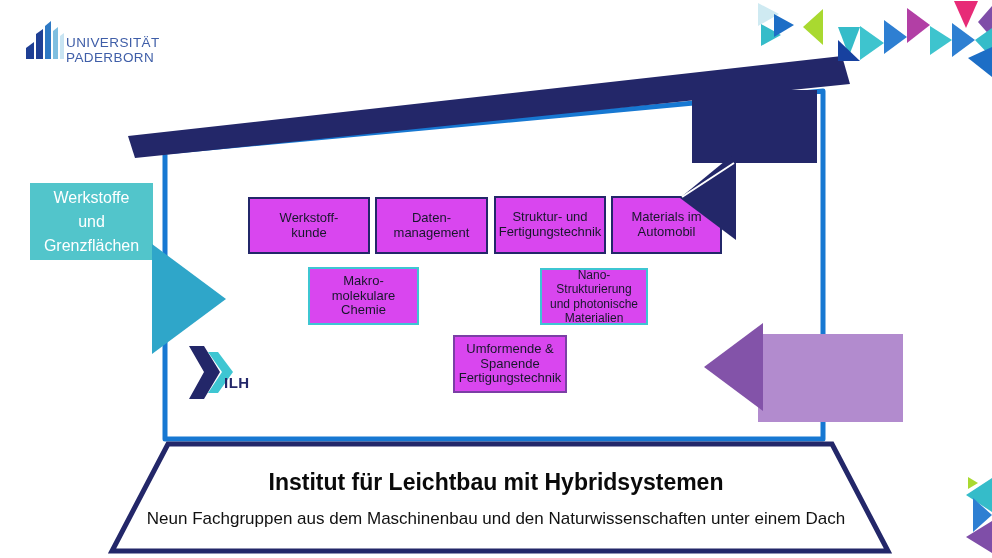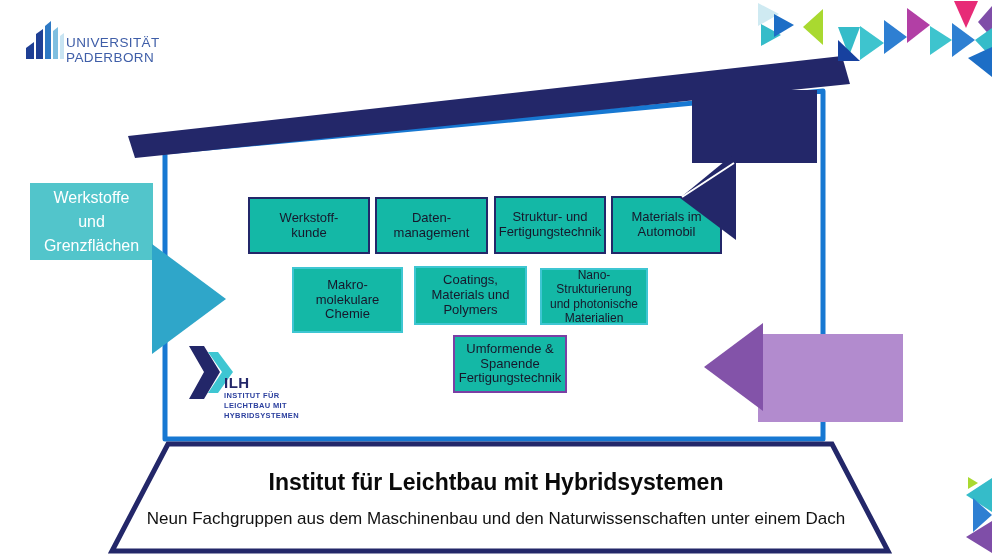--- a/index.html
+++ b/index.html
@@ -3,21 +3,21 @@
 <meta charset="utf-8">
 <style>
   * { margin:0; padding:0; box-sizing:border-box; }
   html,body { background:#fff; }
   .slide { position:relative; width:992px; height:558px; background:#fff;
            font-family:"Liberation Sans", sans-serif; overflow:hidden; }
   svg.layer { position:absolute; left:0; top:0; width:992px; height:558px; }
   svg.back  { z-index:1; }
   svg.front { z-index:5; pointer-events:none; }
 
-  .gbox { position:absolute; z-index:2; background:#14b8a6; border:2px solid;
+  .gbox { position:absolute; z-index:2; background:#d946ef; border:2px solid;
           display:flex; align-items:center; justify-content:center;
           text-align:center; white-space:pre-line; color:#17172b;
           font-size:13px; line-height:1.15; }
   .gbox.navy   { border-color:#232769; }
   .gbox.teal   { border-color:#3EC6D2; }
   .gbox.purple { border-color:#7B3FA5; }
   .gbox.sm     { font-size:12px; line-height:1.17; }
 
   .callout-label { position:absolute; z-index:6; display:flex; align-items:center;
           justify-content:center; text-align:center; white-space:pre-line; color:#fff; }
@@ -107,28 +107,24 @@
   <div class="gbox navy" style="left:375px;top:197px;width:113px;height:57px">
     <span>Daten-
 management</span></div>
   <div class="gbox navy" style="left:494px;top:196px;width:112px;height:58px">
     <span>Struktur- und
 Fertigungstechnik</span></div>
   <div class="gbox navy" style="left:611px;top:196px;width:111px;height:58px">
     <span>Materials im
 Automobil</span></div>
 
-  <div class="gbox teal" style="left:292px;top:267px;width:111px;height:66px">
+  <div class="gbox teal" style="left:308px;top:267px;width:111px;height:58px">
     <span>Makro-
 molekulare
 Chemie</span></div>
-  <div class="gbox teal" style="left:414px;top:266px;width:113px;height:59px">
-    <span>Coatings,
-Materials und
-Polymers</span></div>
   <div class="gbox teal sm" style="left:540px;top:268px;width:108px;height:57px">
     <span>Nano-
 Strukturierung
 und photonische
 Materialien</span></div>
 
   <div class="gbox purple" style="left:453px;top:335px;width:114px;height:58px">
     <span>Umformende &amp;
 Spanende
 Fertigungstechnik</span></div>
@@ -138,20 +134,17 @@
     <polygon points="736,152 736,240 680,198" fill="#232769"></polygon>
     <line x1="734" y1="163" x2="682" y2="197" stroke="#ffffff" stroke-width="2"></line>
     <polygon points="763,323 763,411 704,367" fill="#8353A9"></polygon>
   </svg>
 
   <div class="callout-label co-materials">Werkstoffe
 und
 Grenzflächen</div>
 
   <div class="ilh-acronym">ILH</div>
-  <div class="ilh-name">INSTITUT FÜR
-LEICHTBAU MIT
-HYBRIDSYSTEMEN</div>
 
   <div class="footer-title">Institut für Leichtbau mit Hybridsystemen</div>
   <div class="footer-subtitle">Neun Fachgruppen aus dem Maschinenbau und den Naturwissenschaften unter einem Dach</div>
 
 </div>
 
 </body></html>

